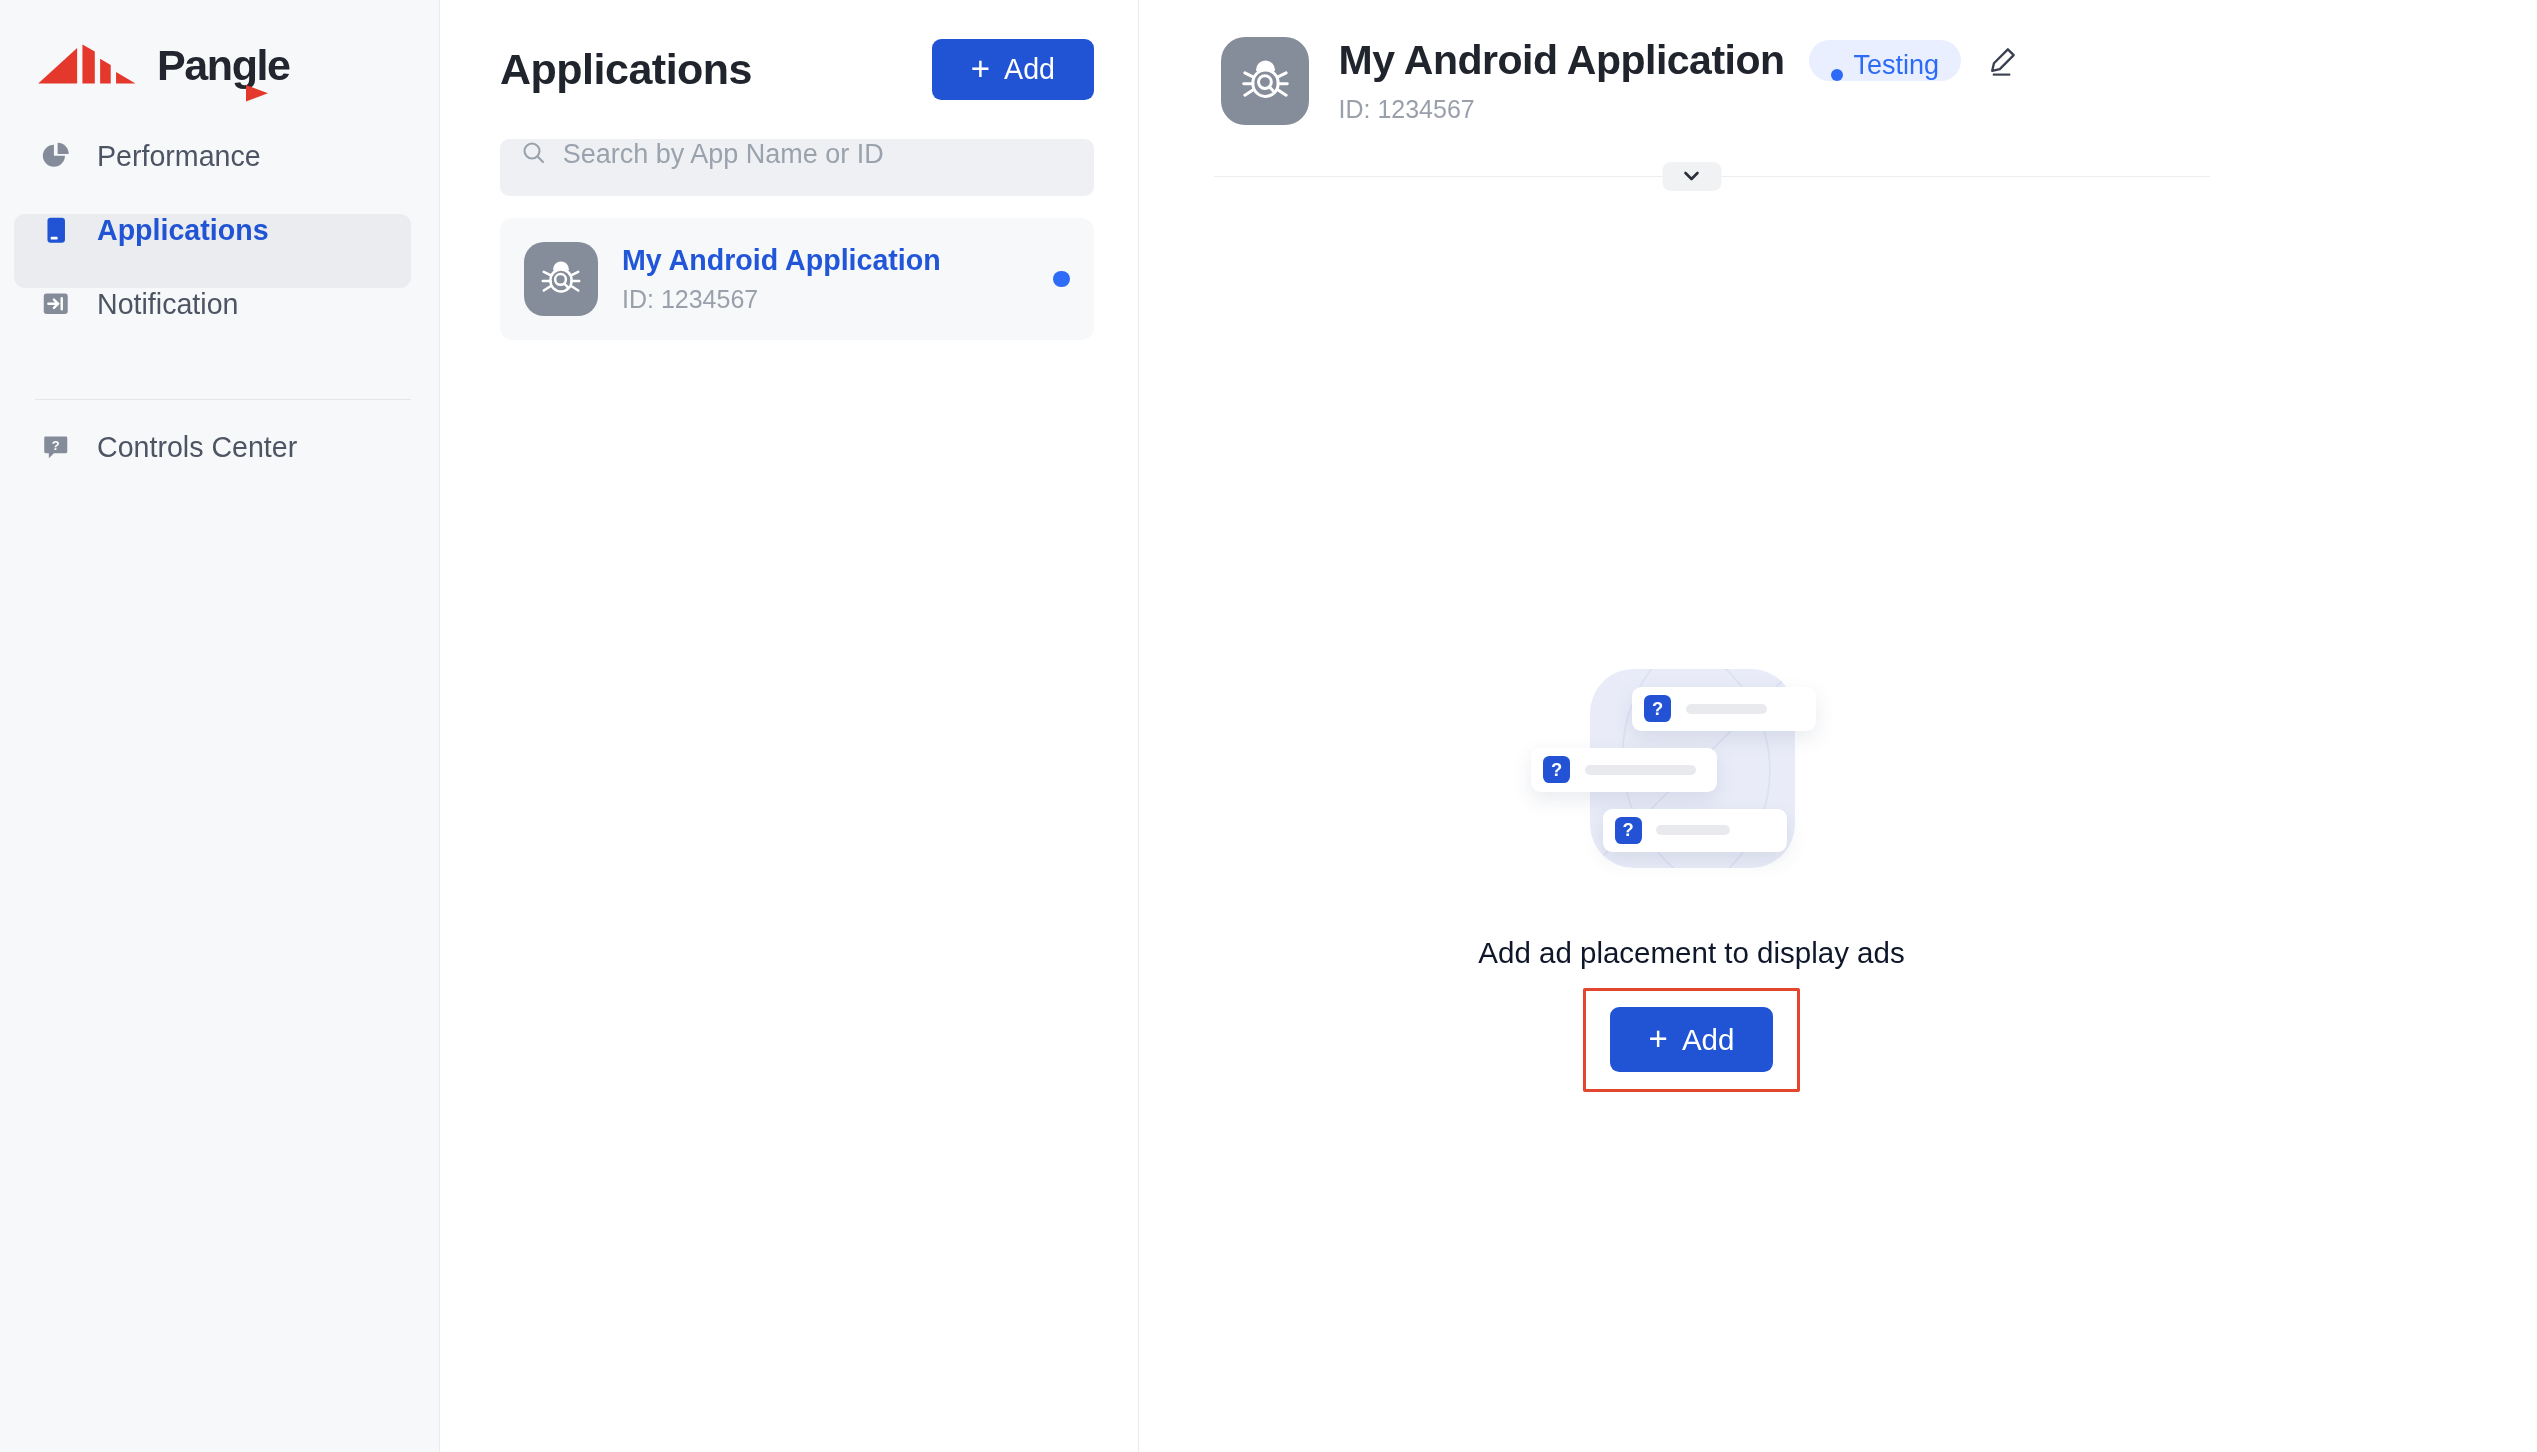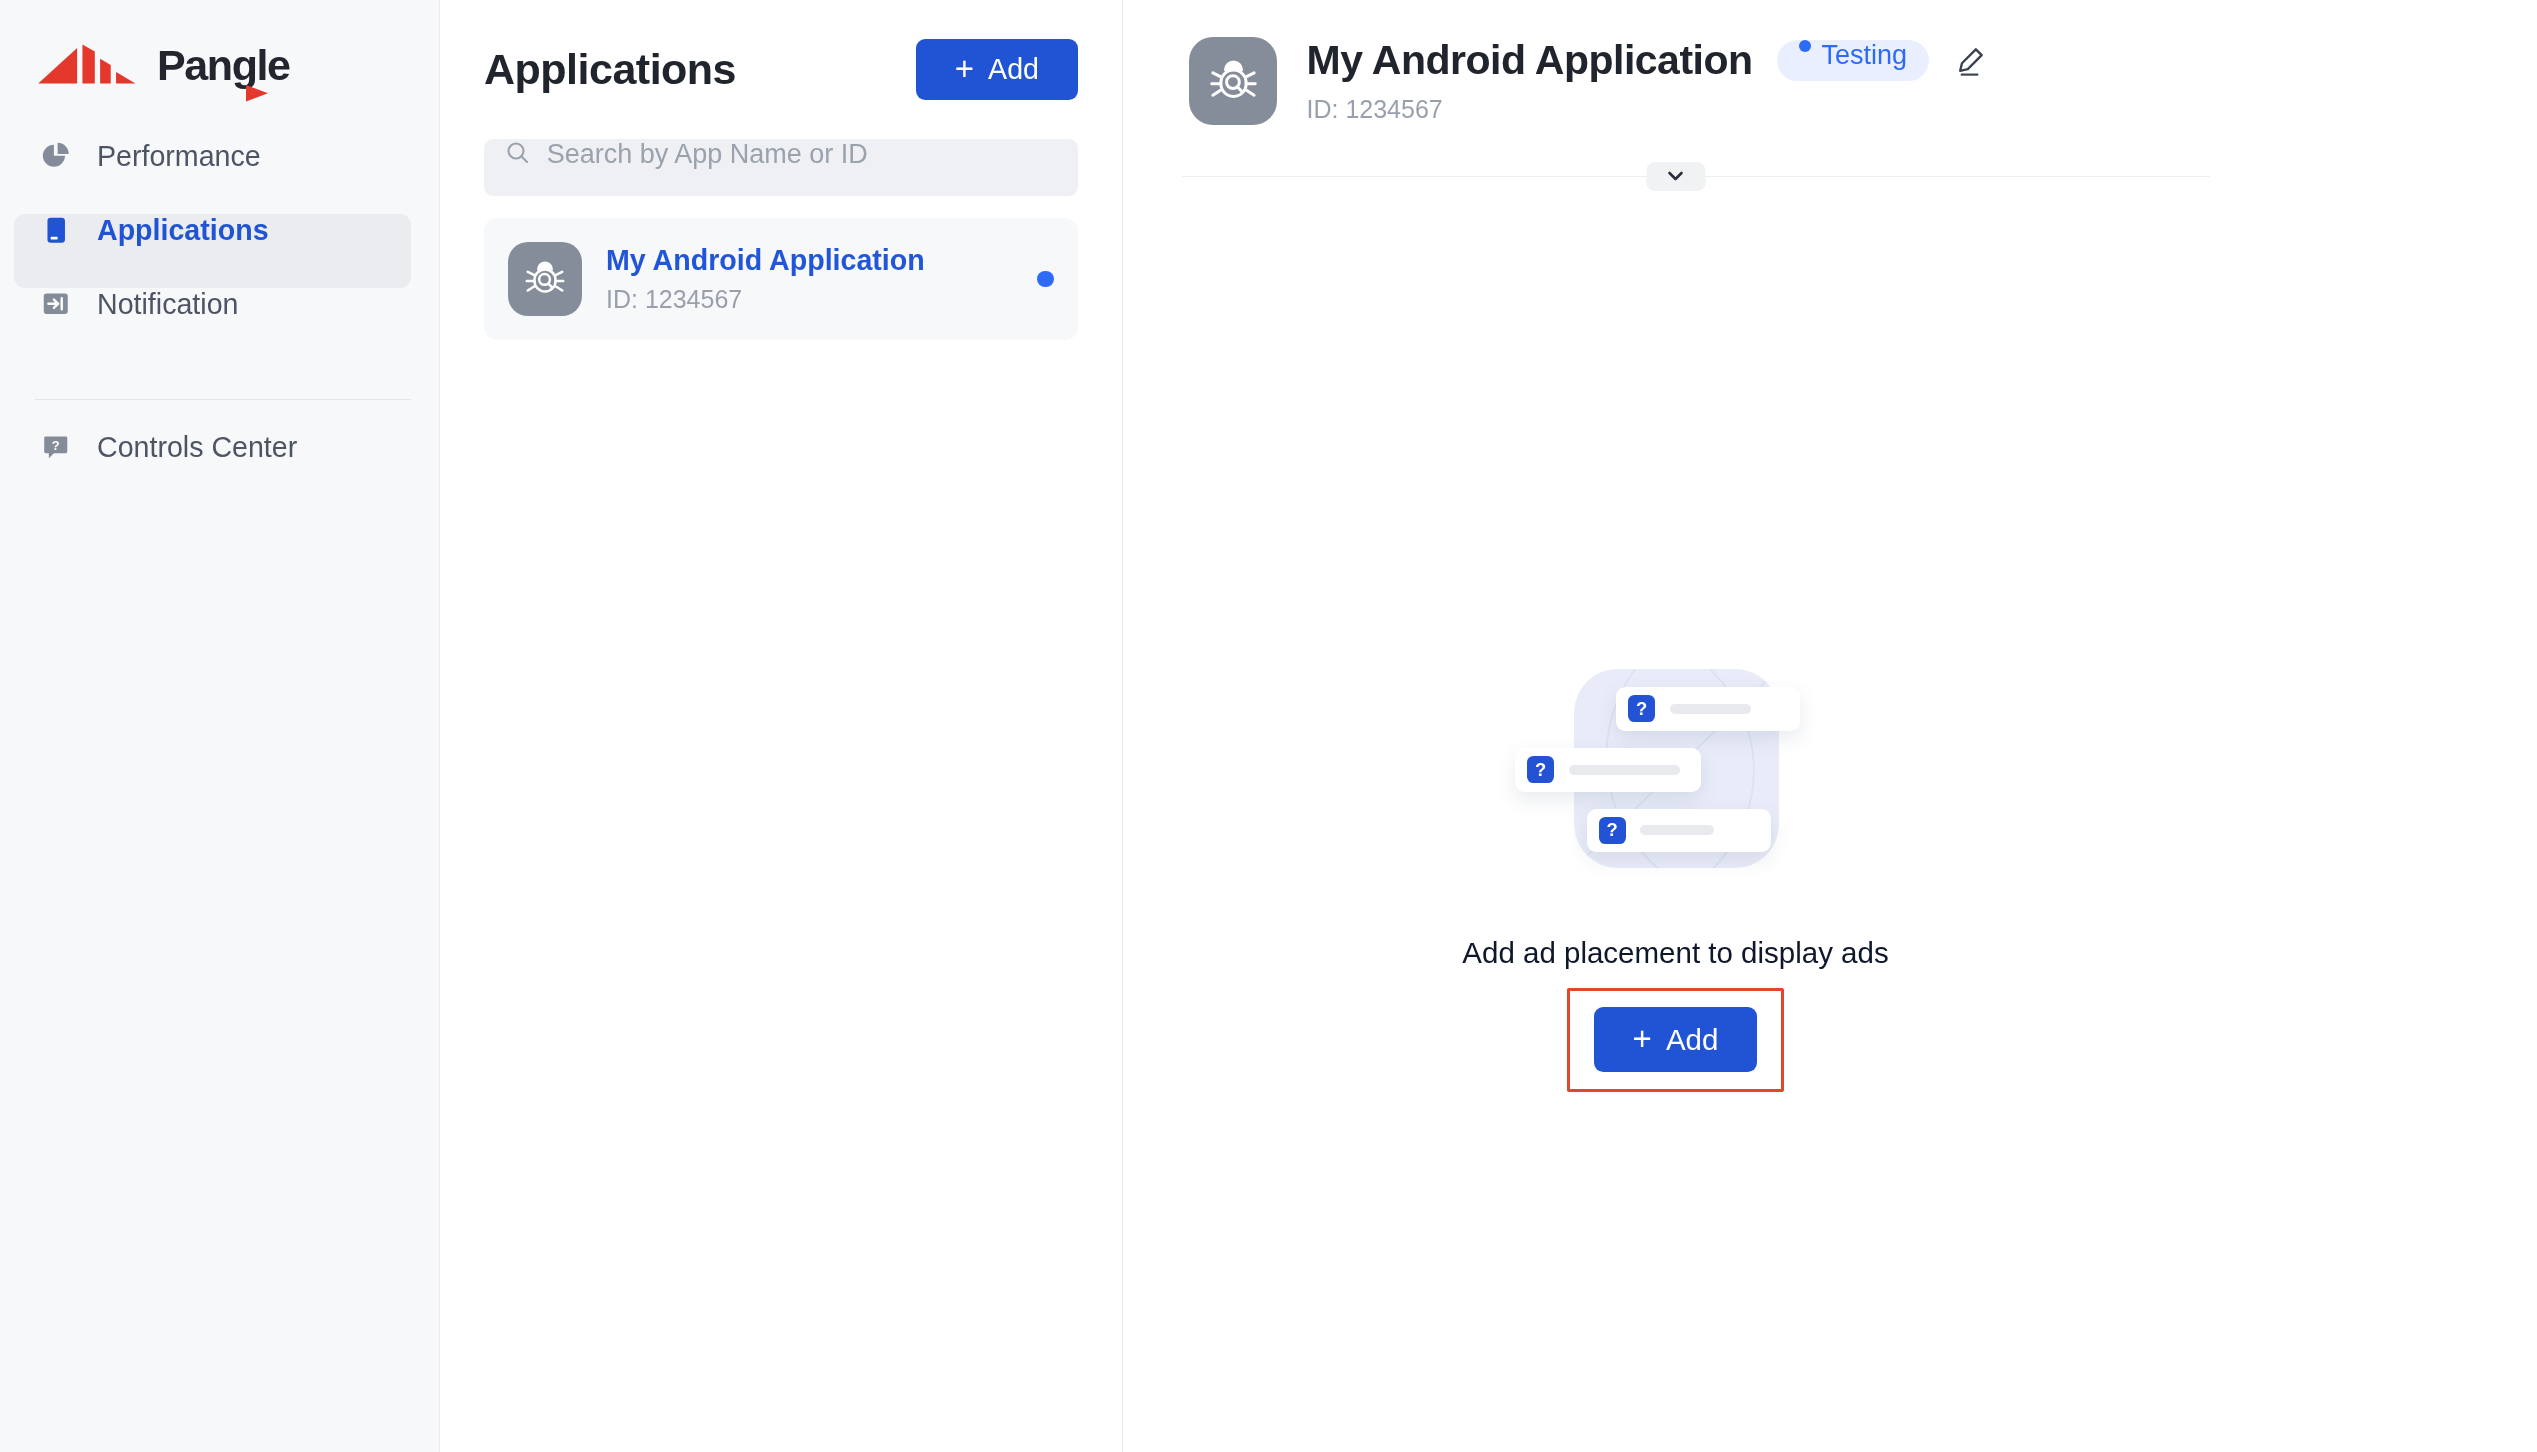--- a/index.html
+++ b/index.html
@@ -1,18 +1,18 @@
 <!DOCTYPE html>
 <html style="font-size:14.7px"><head>
 <meta charset="utf-8">
 <style>
   * { box-sizing: border-box; margin: 0; padding: 0; }
   html, body { width: 2538px; height: 1452px; overflow: hidden; background: #ffffff;
     font-family: "Liberation Sans", sans-serif; color: #20242c; }
-  .app { display: flex; width: 2228px; height: 1452px; }
+  .app { display: flex; width: 2228px; height: 1452px; gap: 16px; }
 
   
   .sidebar { width: 440px; min-width: 440px; height: 100%; background: #f7f8fa;
     border-right: 0.9px solid #e9ebef; padding-top: 39px; }
   .logo-row { display: flex; align-items: center; gap: 13px; padding-left: 35px; height: 53px; cursor: pointer; }
   .logo-word { position: relative; font-size: 43px; font-weight: 800; letter-spacing: -1.4px; color: #23262e; }
   .logo-accent { position: absolute; left: 89px; top: 22px; }
   .nav { margin-top: 48px; }
   .nav-item { height: 74px; display: flex; gap: 26px;
     padding: 0 28px 0 40px; font-size: 28.6px; color: #4d5464; cursor: pointer; }
@@ -46,21 +46,21 @@
   .app-id { font-size: 25px; color: #9aa0ab; margin-top: 8.3px; }
   .sel-dot { margin-left: auto; width: 16.6px; height: 16.6px; border-radius: 50%; background: #2e6bf6; flex: none; }
 
   
   .detail-panel { flex: 1; background: #fff; padding-top: 37px; display: flex; flex-direction: column; }
   .detail-head { display: flex; gap: 29.5px; padding-left: 66px; align-items: flex-start; }
   .detail-head .gray-tile { width: 88px; height: 88px; border-radius: 24px; }
   .dh-row1 { display: flex; align-items: center; gap: 24px; }
   .detail-title { font-size: 41px; font-weight: 800; letter-spacing: -0.5px; color: #20242c; }
   .status-pill { height: 41px; border-radius: 920px; background: #e9efff; display: flex;
-    align-items: flex-start; gap: 11px; padding: 0 22px; }
+    align-items: flex-end; gap: 11px; padding: 0 22px; }
   .status-pill .pdot { width: 12px; height: 12px; border-radius: 50%; background: #2d6bf6; }
   .status-pill .ptext { font-size: 27px; color: #2d6bf6; }
   .edit-btn { background: none; border: none; cursor: pointer; padding: 0; display: flex; }
   .detail-id { font-size: 25px; color: #9aa0ab; margin-top: 11px; }
   .collapse-row { position: relative; margin-top: 37px; height: 29.5px; }
   .collapse-row .hline { position: absolute; left: 59px; right: 18.4px; top: 14px; height: 0.9px; background: #eceef2; }
   .collapse-btn { position: absolute; left: 50%; transform: translateX(-50%); top: 0;
     width: 59px; height: 28.6px; border-radius: 8.3px; background: #f1f2f4; border: none;
     display: flex; align-items: center; justify-content: center; cursor: pointer; }
 

